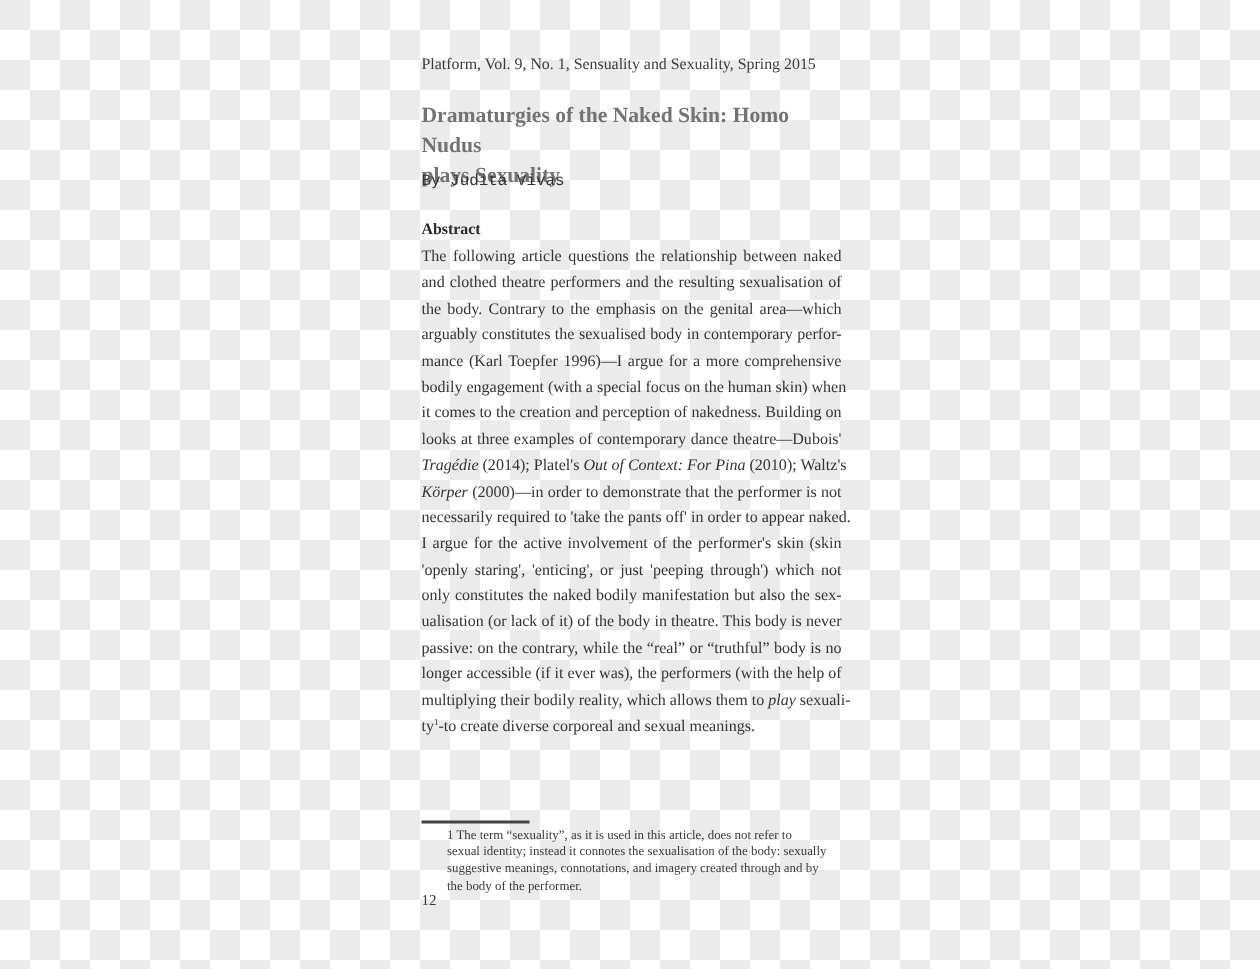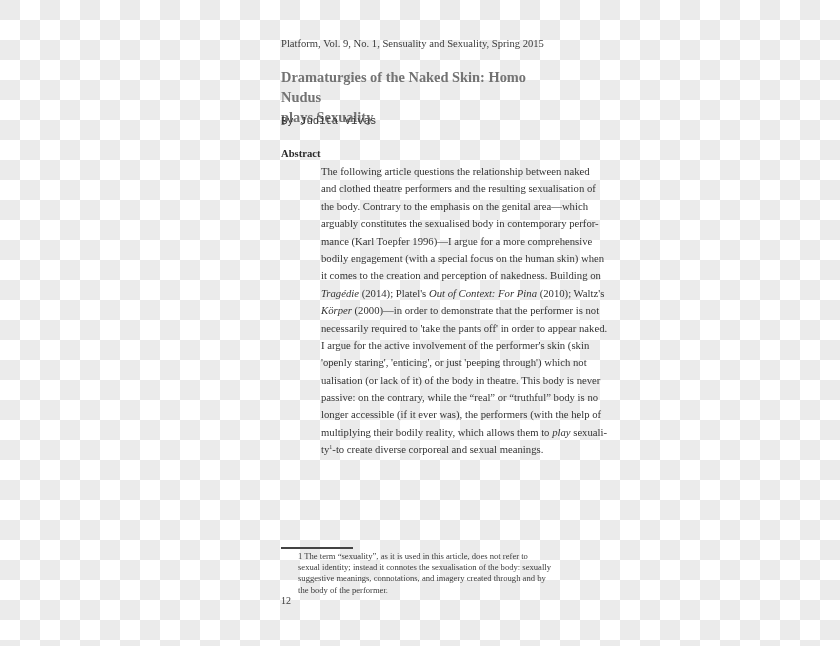--- a/index.html
+++ b/index.html
@@ -13,21 +13,21 @@
     background-position: 20px 0, 0 20px;
     font-family: "Liberation Serif", "DejaVu Serif", serif;
     color: #2b2b2b;
   }
   .page { position: absolute; left: 281px; top: 0; width: 280px; }
   .header { position: absolute; top: 38px; left: 0; font-size: 10.6px; white-space: nowrap; color: #3a3a3a; }
   .title { position: absolute; top: 67px; left: 0; width: 285px; font-size: 14.4px; font-weight: bold; line-height: 20px; color: #737373; }
   .byline { position: absolute; top: 115px; left: 0; font-size: 10.6px; color: #333; font-family: Liberation Mono, monospace; }
   .abstract-heading { position: absolute; top: 148px; left: 0; font-size: 10.6px; font-weight: bold; color: #2a2a2a; }
   .abstract-body { position: absolute; top: 163px; left: 0; width: 280px; }
-  .line { display: block; height: 17.4px; line-height: 17.4px; font-size: 10.7px; white-space: nowrap; text-align: justify; text-align-last: justify; color: #333; padding-left: 40px; }
+  .line { display: block; height: 17.4px; line-height: 17.4px; font-size: 10.7px; white-space: nowrap; text-align: justify; text-align-last: justify; color: #333; }
   .line.last { text-align-last: left; }
   .line i { }
   sup { font-size: 6px; vertical-align: 4px; line-height: 0; }
   .rule { position: absolute; top: 547px; left: 0; width: 72px; height: 1.5px; background: #444; }
   .footnote { position: absolute; top: 551px; left: 0; width: 282px; font-size: 8.6px; line-height: 11.2px; color: #3a3a3a; margin-left: 17px; }
   .fn-line { display: block; white-space: nowrap; }
   .pagenum { position: absolute; top: 595px; left: 0; font-size: 10px; color: #3a3a3a; }
 </style>
 </head>
 <body>
@@ -45,25 +45,27 @@
   <div class="abstract-heading">Abstract</div>
 
   <div class="abstract-body" id="abstract-body">
       <span class="line">The following article questions the relationship between naked</span>
       <span class="line">and clothed theatre performers and the resulting sexualisation of</span>
       <span class="line">the body. Contrary to the emphasis on the genital area—which</span>
       <span class="line">arguably constitutes the sexualised body in contemporary perfor-</span>
       <span class="line">mance (Karl Toepfer 1996)—I argue for a more comprehensive</span>
       <span class="line">bodily engagement (with a special focus on the human skin) when</span>
       <span class="line">it comes to the creation and perception of nakedness. Building on</span>
+      <span class="line">looks at three examples of contemporary dance theatre—Dubois'</span>
       <span class="line"><i>Tragédie</i><span> (2014); Platel's </span><i>Out of Context: For Pina</i><span> (2010); Waltz's</span></span>
       <span class="line"><i>Körper</i><span> (2000)—in order to demonstrate that the performer is not</span></span>
       <span class="line">necessarily required to 'take the pants off' in order to appear naked.</span>
       <span class="line">I argue for the active involvement of the performer's skin (skin</span>
       <span class="line">'openly staring', 'enticing', or just 'peeping through') which not</span>
+      <span class="line">only constitutes the naked bodily manifestation but also the sex-</span>
       <span class="line">ualisation (or lack of it) of the body in theatre. This body is never</span>
       <span class="line">passive: on the contrary, while the “real” or “truthful” body is no</span>
       <span class="line">longer accessible (if it ever was), the performers (with the help of</span>
       <span class="line"><span>multiplying their bodily reality, which allows them to </span><i>play</i><span> sexuali-</span></span>
       <span class="line last"><span>ty</span><sup>1</sup><span>-to create diverse corporeal and sexual meanings.</span></span>
     </div>
 
   <div class="rule"></div>
 
   <div class="footnote" id="footnote">

